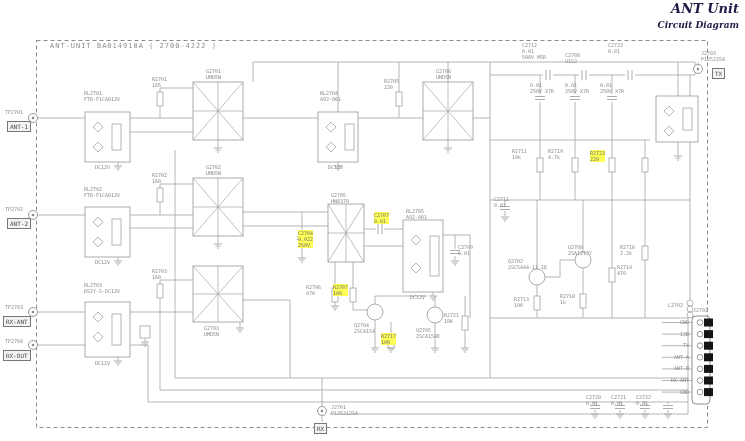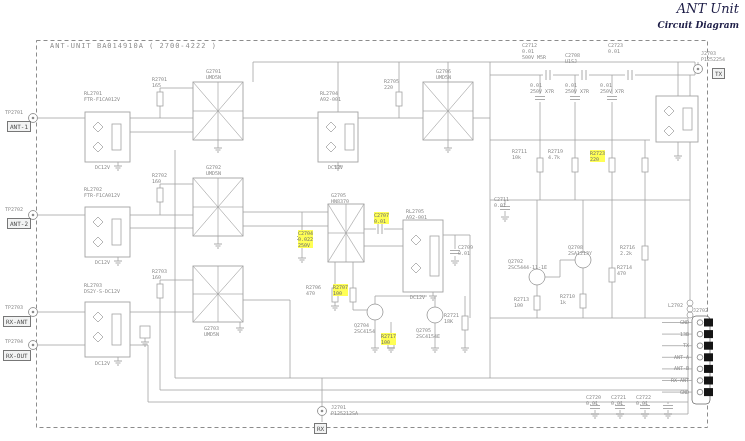--- a/index.html
+++ b/index.html
@@ -1,20 +1,20 @@
 <!DOCTYPE html>
 <html style="--hl: #ffff55;"><head>
 <meta charset="utf-8">
 <style>
   html,body{margin:0;padding:0;background:#fff;}
   #page{position:relative;width:745px;height:441px;background:#ffffff;overflow:hidden;
         font-family:"DejaVu Sans Mono","Liberation Mono",monospace;}
   #wires{position:absolute;left:0;top:0;}
   .hdr-title{position:absolute;top:1px;right:6px;font-family:"DejaVu Serif","Liberation Serif",serif;
-             font-style:italic;font-weight:normal;font-size:13px;color:#1c1c46;}
+             font-style:italic;font-weight:bold;font-size:13px;color:#1c1c46;}
   .hdr-sub{position:absolute;top:20px;right:6px;font-family:"DejaVu Serif","Liberation Serif",serif;
            font-style:italic;font-weight:bold;font-size:9px;color:#1c1c46;padding-left:28px;}
   .board-title{position:absolute;left:50px;top:42px;font-size:7px;color:#8e8e8e;letter-spacing:1px;}
   .lbl{position:absolute;font-size:5px;line-height:1.2;color:#8a8a8a;white-space:pre;z-index:3;}
   .lbl.hl{background:var(--hl,#ffff55);color:#6f6f6f;}
   .lbl.boxed{font-size:6px;color:#4a4a4a;border:1px solid #777;background:#f2f3f3;
              padding:0 2px;line-height:1.5;z-index:4;}
   .lbl.pin{z-index:4;}
 </style>
 </head>

